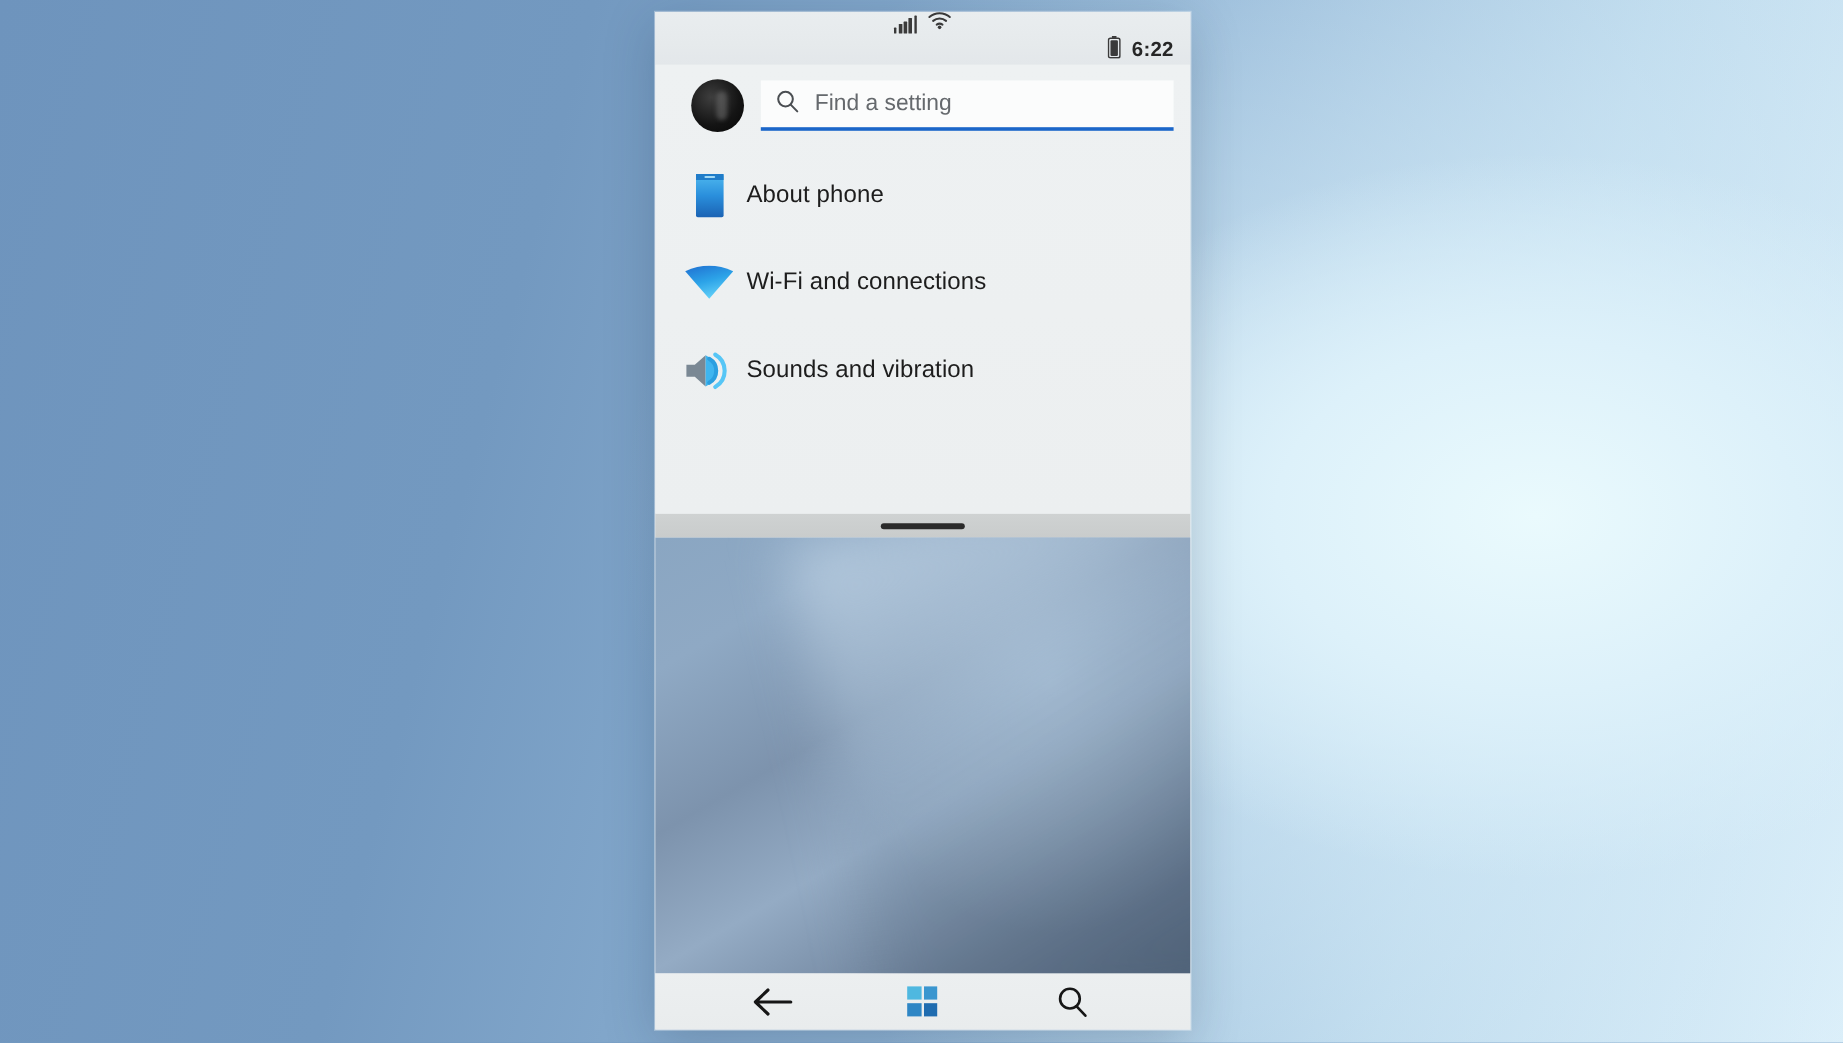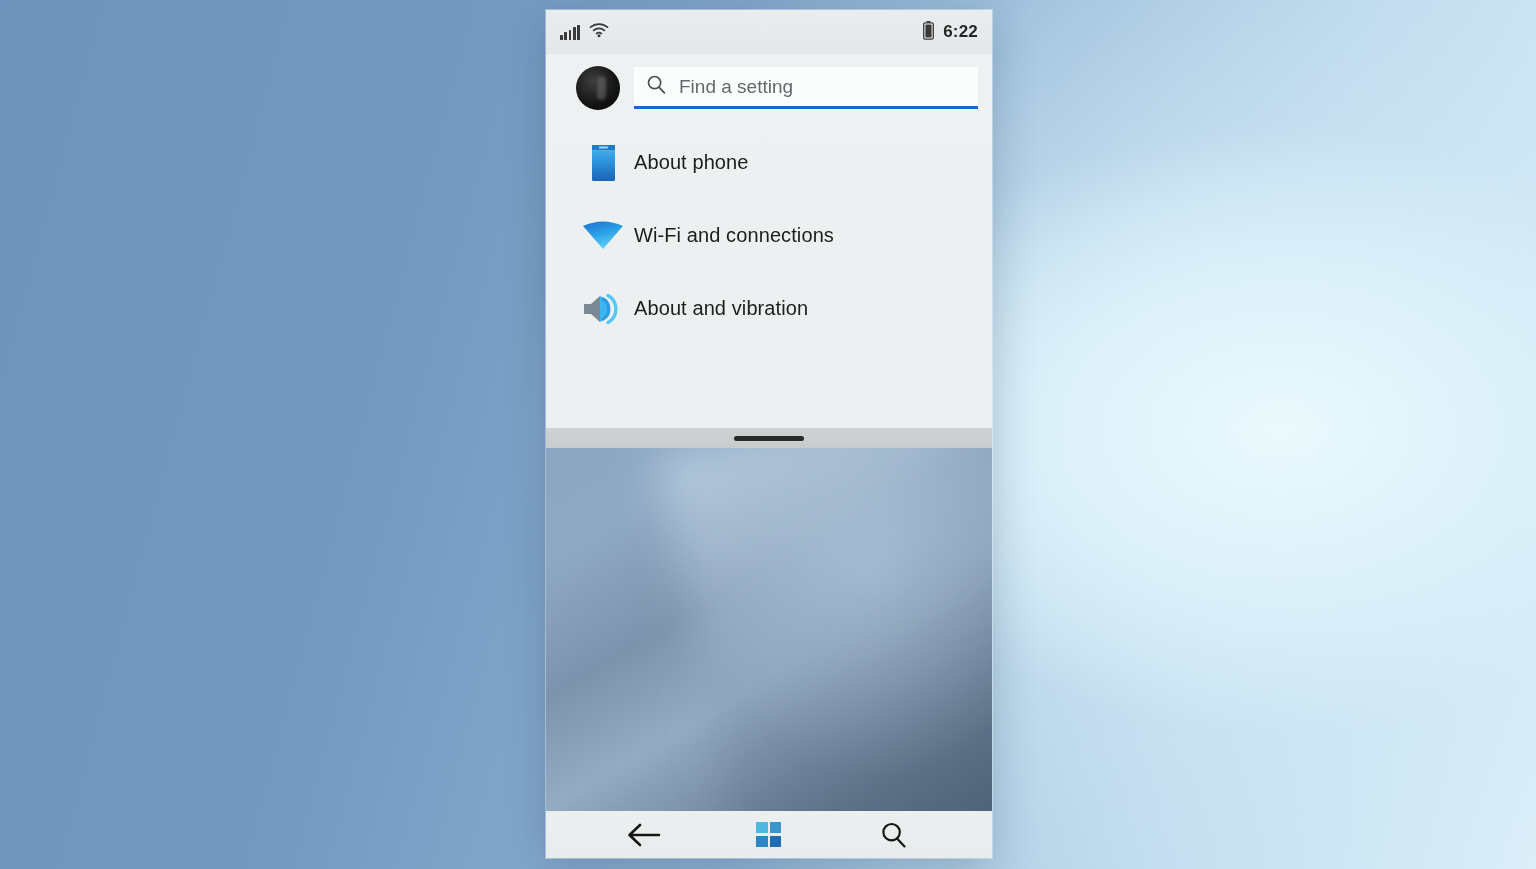--- a/index.html
+++ b/index.html
@@ -30,20 +30,21 @@
   }
 
   
   #statusbar {
     position: relative;
     height: 44px;
     background: linear-gradient(180deg,#e9edef 0%, #e6eaec 60%, #e3e7ea 100%);
     display: flex; align-items: center;
     padding: 0 14px;
     color: #2b2b2b;
+    flex-direction: column;
   }
   #statusbar .left { display: flex; align-items: center; gap: 9px; }
   #statusbar .right { margin-left: auto; display: flex; align-items: center; gap: 9px; }
   .clock-text { font-size: 17px; font-weight: bold; letter-spacing: .2px; color: #262626; }
 
   
   .signal { display: flex; align-items: flex-end; gap: 1.5px; height: 15px; }
   .signal i { display:block; width: 2.8px; background: #3a3a3a; border-radius: .5px; }
   .signal i:nth-child(1){height:5px} .signal i:nth-child(2){height:7.5px}
   .signal i:nth-child(3){height:10px} .signal i:nth-child(4){height:12.5px}
@@ -81,21 +82,21 @@
   #search-input {
     border: 0; outline: 0; background: transparent;
     font-family: "Liberation Sans", sans-serif;
     font-size: 19px; color: #5b5f63; width: 100%;
   }
   #search-input::placeholder { color: #65696d; opacity: 1; }
 
   .settings-list { margin-top: 16px; }
   .settings-item {
     display: flex; align-items: center;
-    height: 73px; padding: 0 26px;
+    height: 73px; padding: 0 14px;
     gap: 0;
   }
   .settings-item .ic {
     width: 62px; flex: 0 0 62px;
     display: flex; align-items: center; justify-content: center;
   }
   .settings-item .lbl {
     font-size: 20px; color: #1d1d1d; letter-spacing: .1px;
   }
 
@@ -228,21 +229,21 @@
 
       <div class="settings-item">
         <span class="ic">
           <svg width="42" height="32" viewBox="0 0 42 32">
             <path d="M2 11 H9 L18 3 V29 L9 21 H2 Z" fill="#7a8894"></path>
             <path d="M18 3 V29 A14 14 0 0 0 18 3 Z" fill="#3fb5ef"></path>
             <path d="M21 6 A11.5 11.5 0 0 1 21 26" fill="none" stroke="#2a9fe0" stroke-width="3.4" stroke-linecap="round"></path>
             <path d="M26 2.5 A15.5 15.5 0 0 1 26 29.5" fill="none" stroke="#56c6f6" stroke-width="3.4" stroke-linecap="round"></path>
           </svg>
         </span>
-        <span class="lbl">About and vibration</span>
+        <span class="lbl">Sounds and vibration</span>
       </div>
 
 
     </div>
   </div>
 
   <div id="handle-strip">
     <div id="handle-bar"></div>
   </div>
 

